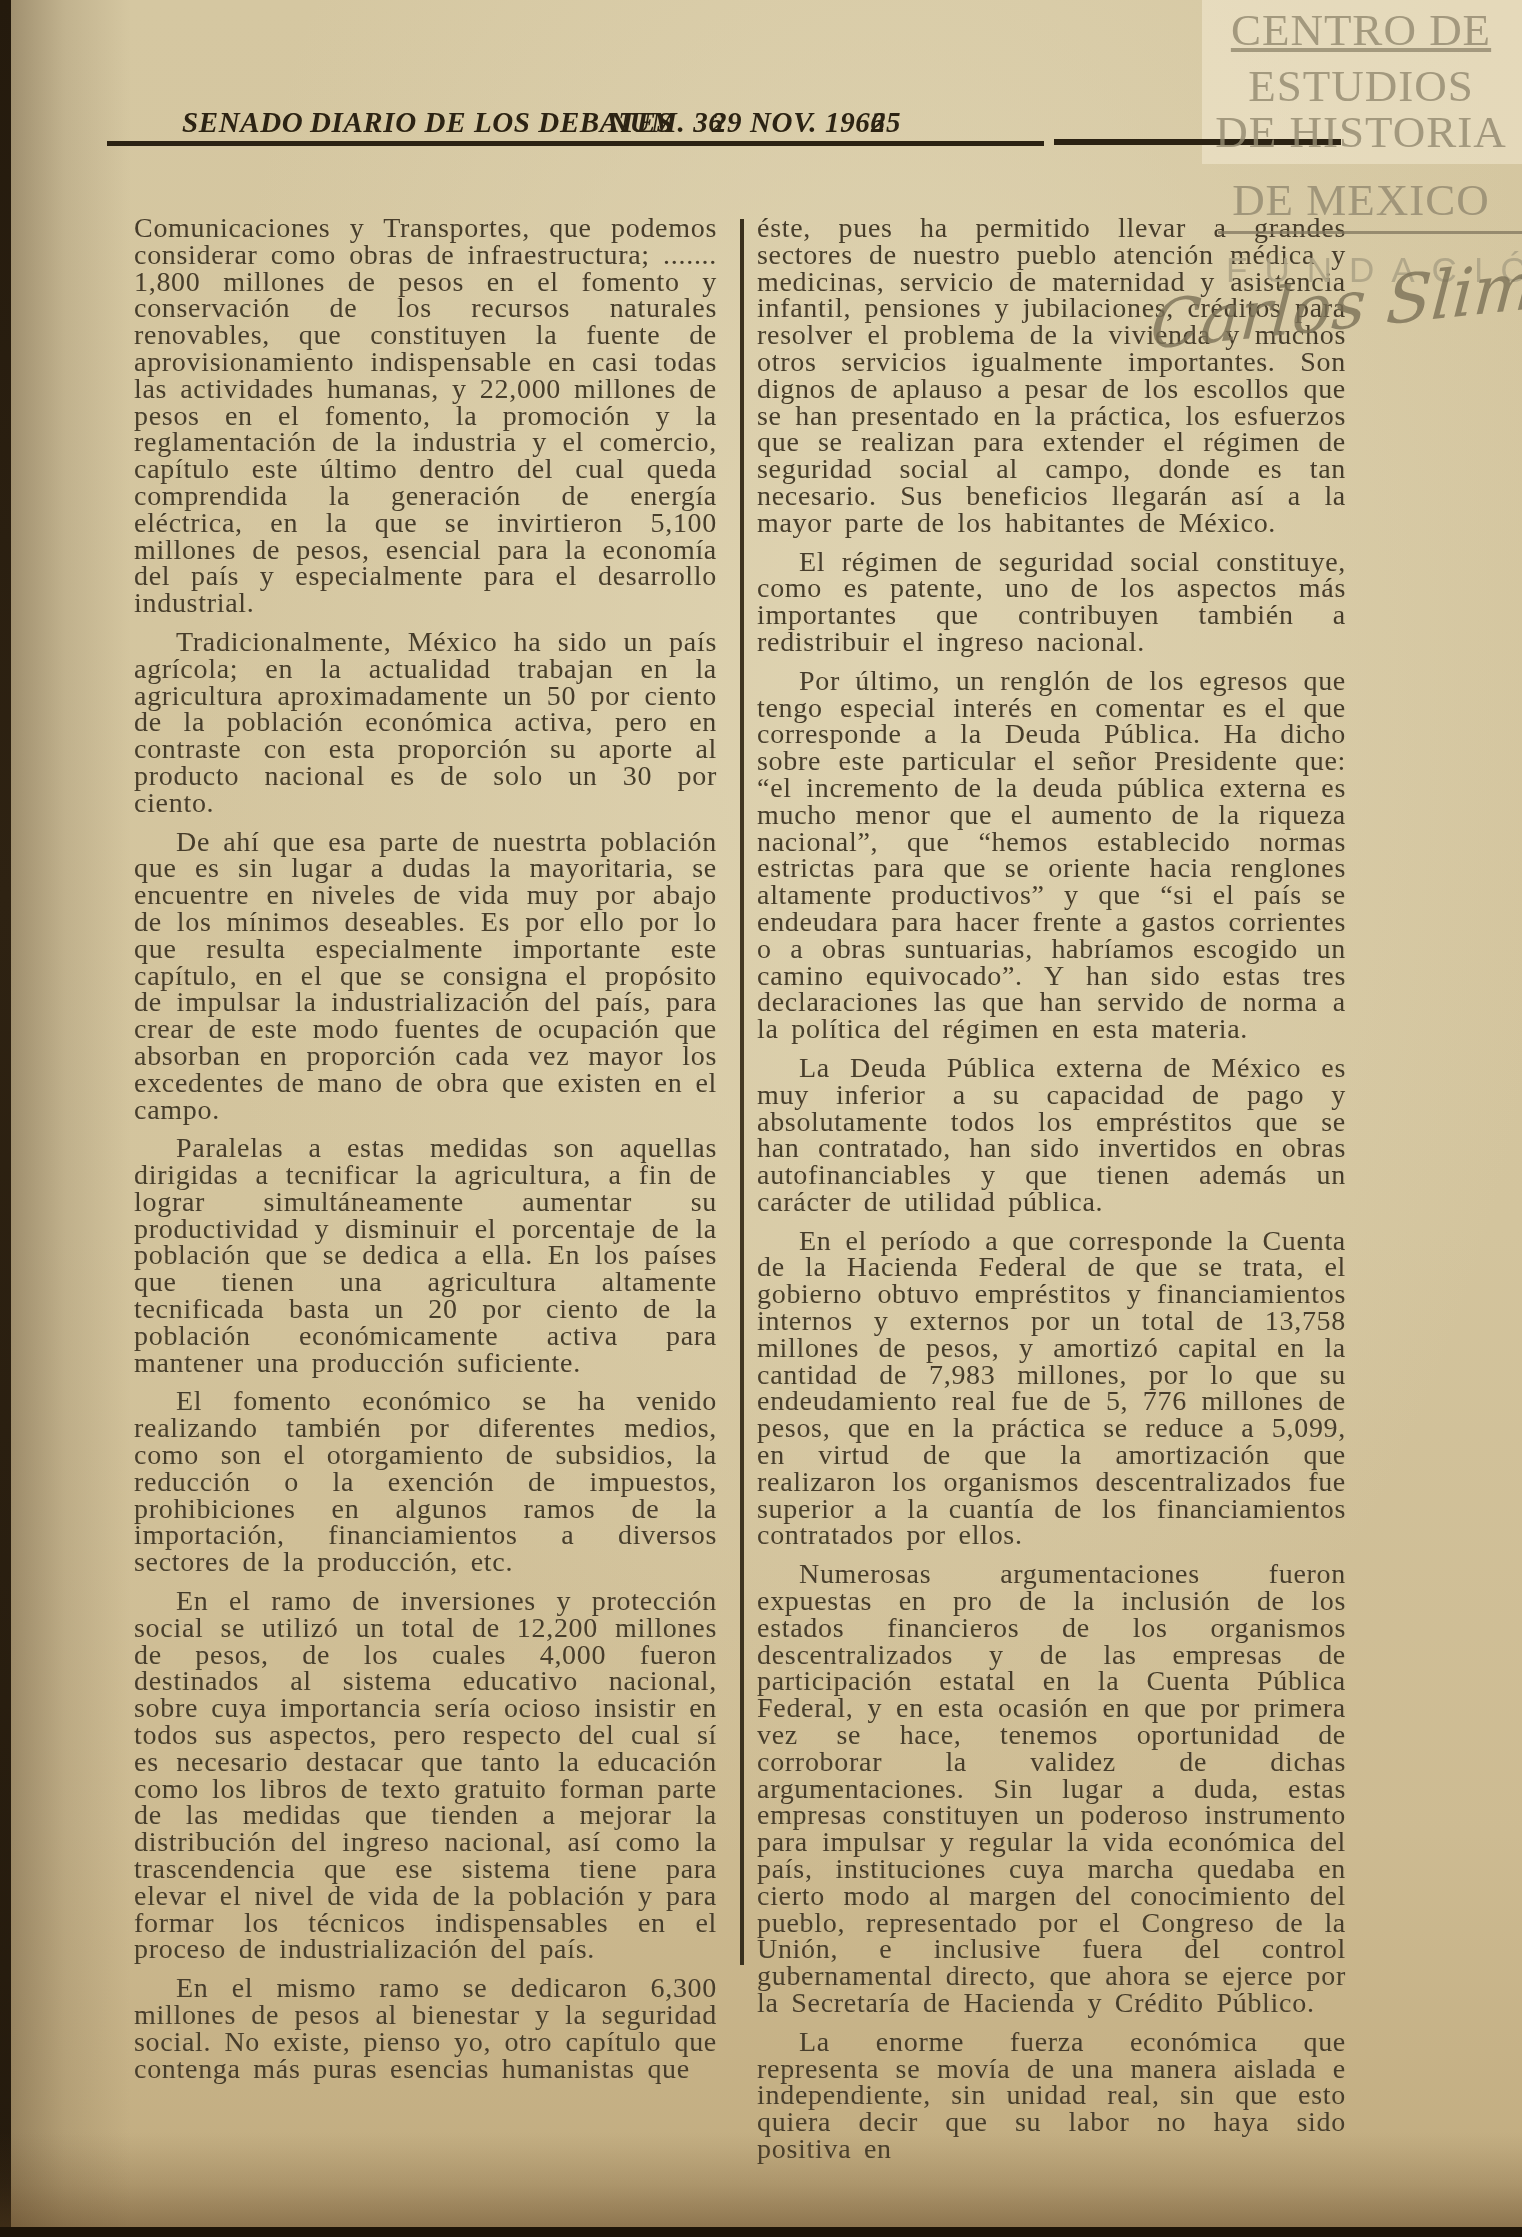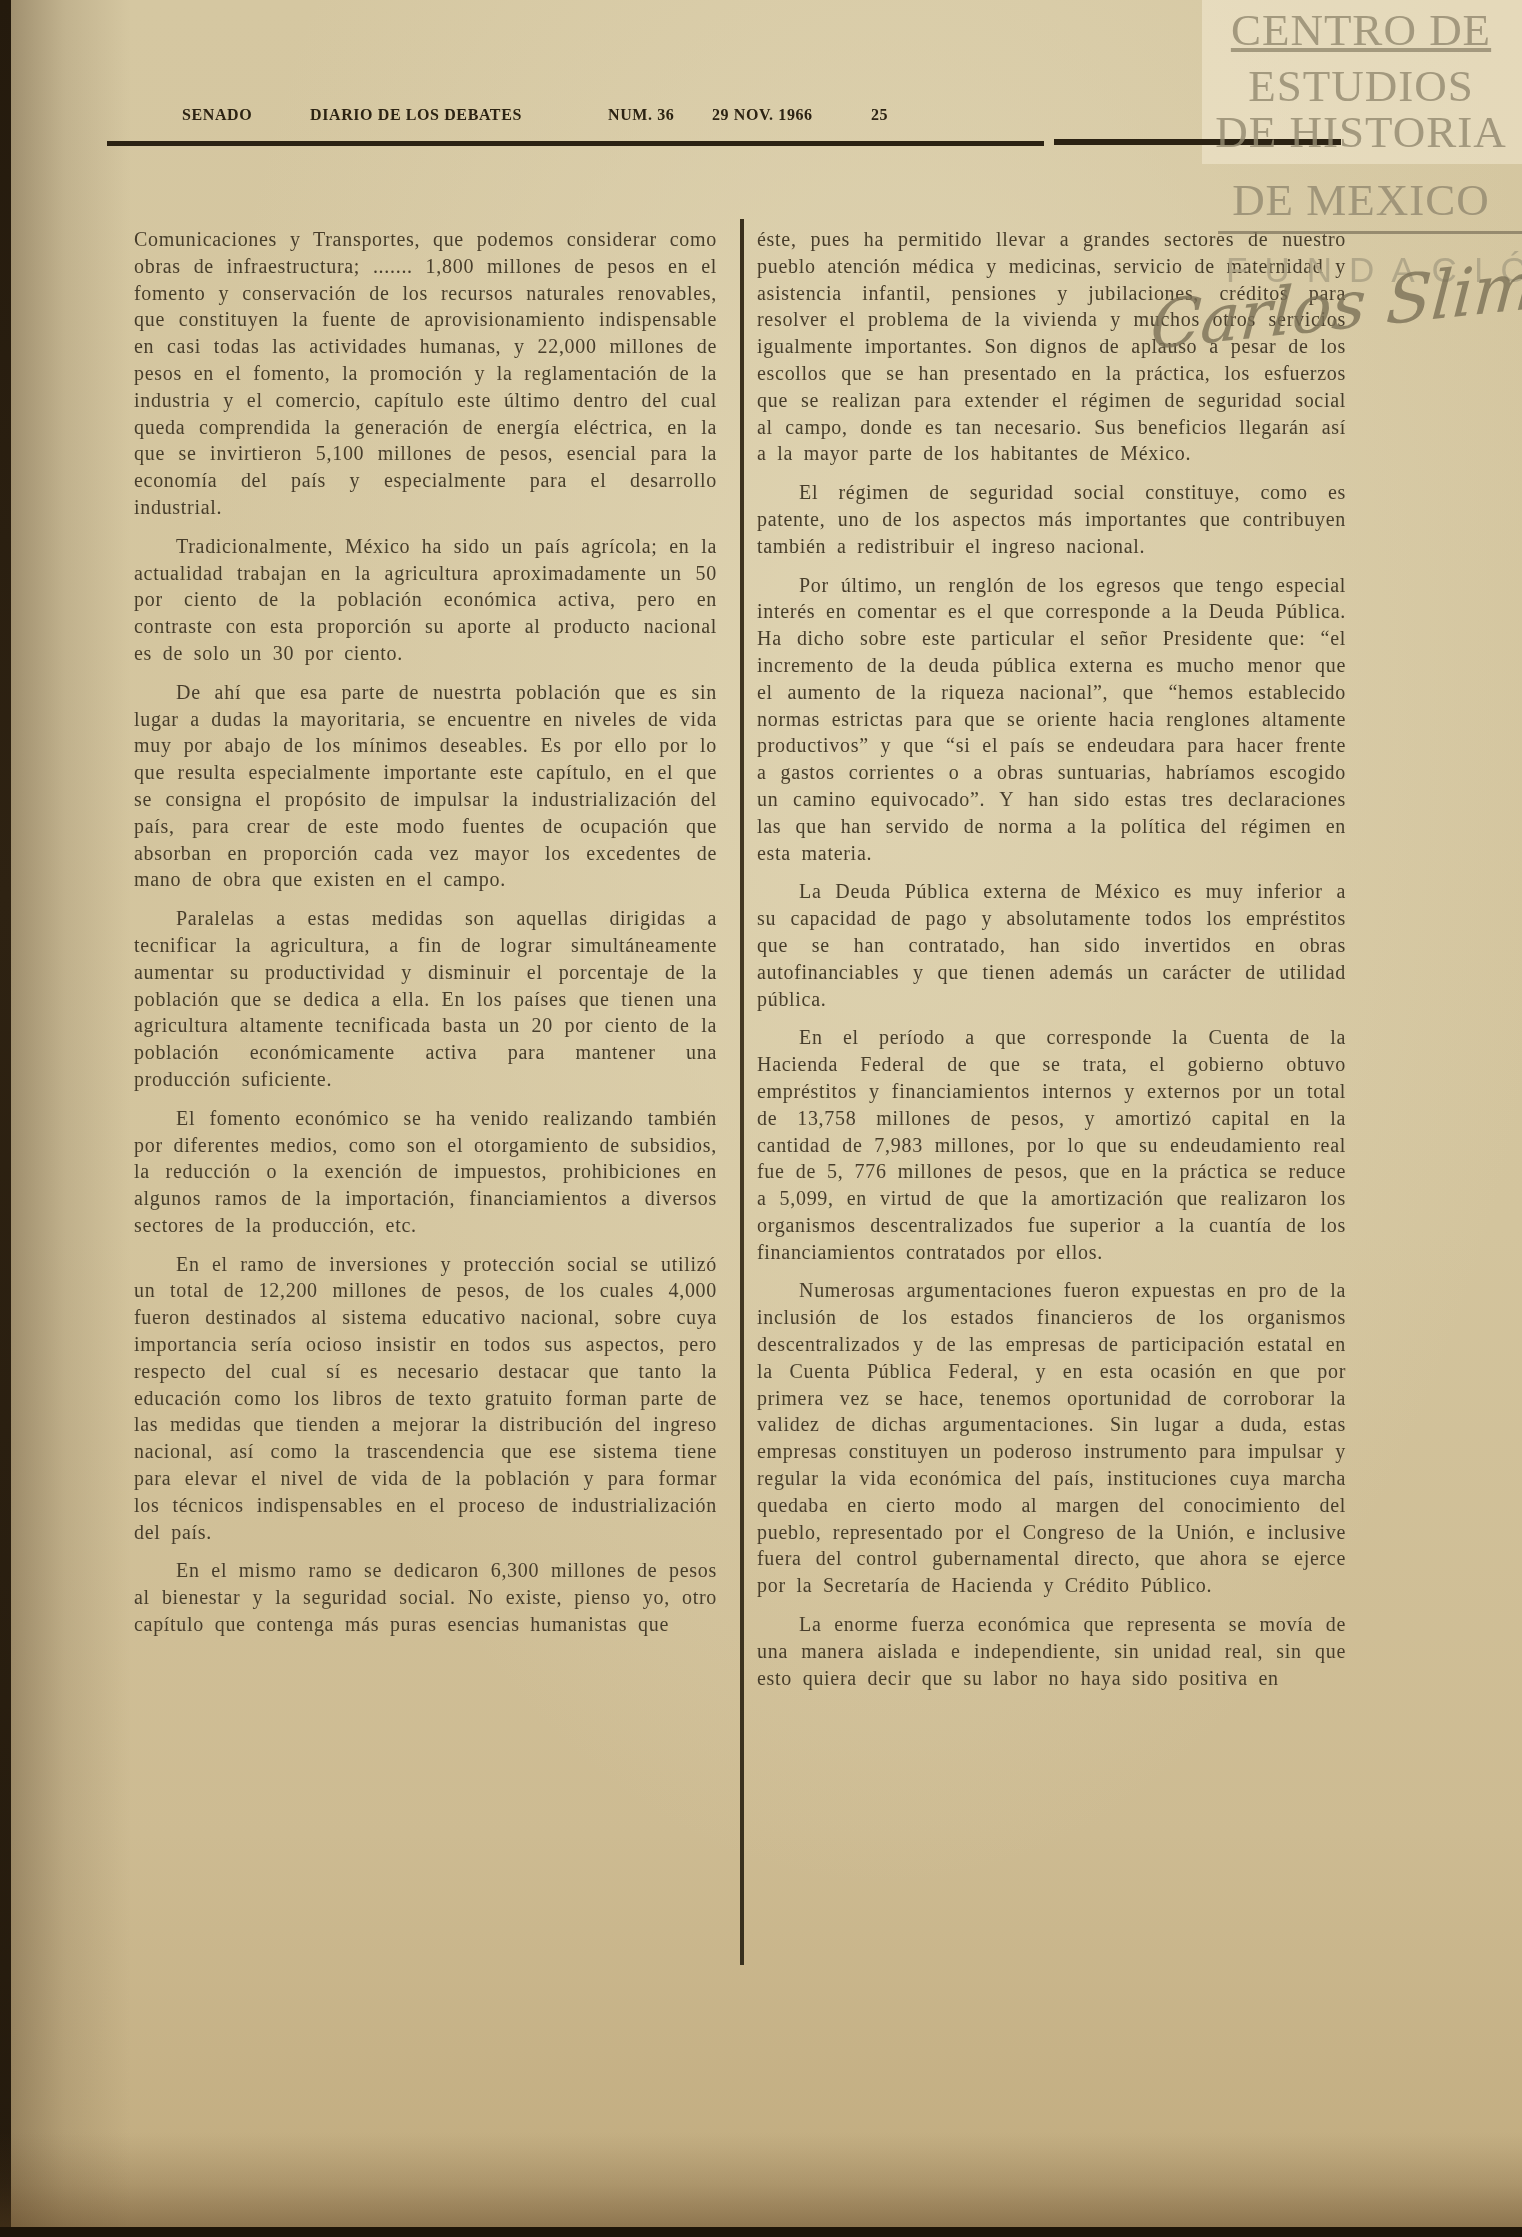--- a/index.html
+++ b/index.html
@@ -13,35 +13,35 @@
   
   .edge-left-strip { position:absolute; left:0; top:0; width:11px; height:100%;
     background:linear-gradient(180deg,#241a0d 0%, #2e2212 40%, #241a0d 100%); }
   .edge-left-shade { position:absolute; left:11px; top:0; width:120px; height:100%;
     background:linear-gradient(90deg, rgba(74,54,30,0.38) 0%, rgba(74,54,30,0.14) 45%, rgba(74,54,30,0) 100%); }
   .edge-bottom-strip { position:absolute; left:0; bottom:0; width:100%; height:10px; background:#1d1408; }
   .edge-bottom-shade { position:absolute; left:0; bottom:10px; width:100%; height:95px;
     background:linear-gradient(0deg, rgba(92,66,34,0.45) 0%, rgba(92,66,34,0.18) 45%, rgba(92,66,34,0) 100%); }
 
   
-  .header span { position:absolute; font-weight:bold; font-size:16px; letter-spacing:0.6px;
-    color:#2c2313; white-space:nowrap; }
+  .header span { position:absolute; font-weight:bold; font-size:29px; letter-spacing:0.6px;
+    color:#2c2313; white-space:nowrap;font-style:italic; }
   .h-chamber   { left:182px; top:106px; }
   .h-pub       { left:310px; top:106px; }
   .h-issue     { left:608px; top:106px; }
   .h-date      { left:712px; top:106px; }
   .h-pagenum   { left:871px; top:106px;text-align:right; }
   .rule { position:absolute; background:#2b2213; }
   .rule-left  { left:107px;  top:141px; width:937px; height:5px; }
   .rule-right { left:1054px; top:139px; width:287px; height:6px; }
   .col-divider { position:absolute; left:740px; top:219px; width:4px; height:1746px;
     background:linear-gradient(180deg,#3a301d 0%, #453a24 50%, #38301e 100%); }
 
   
-  .col { position:absolute; top:226px; color:#473d2b; font-size:20px; line-height:26.8px;
+  .col { position:absolute; top:215px; color:#473d2b; font-size:28px; line-height:26.8px;
     text-align:justify; letter-spacing:0.7px; word-spacing:5px; }
   .col p { margin:0 0 12px 0; text-indent:42px; }
   .col p.flush { text-indent:0; }
   .col-left  { left:134px; width:583px; }
   .col-right { left:757px; width:589px; }
 
   
   .wm-patch { position:absolute; left:1202px; top:0; width:320px; height:164px;
     background:rgba(255,248,228,0.38); }
   .wm-line { position:absolute; left:1200px; width:322px; text-align:center;

